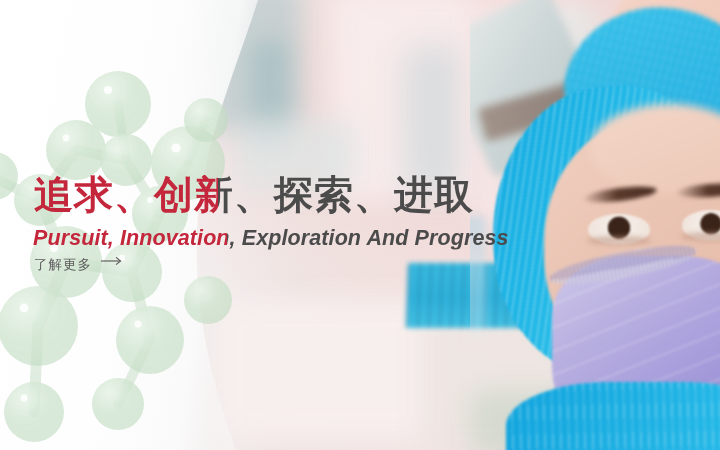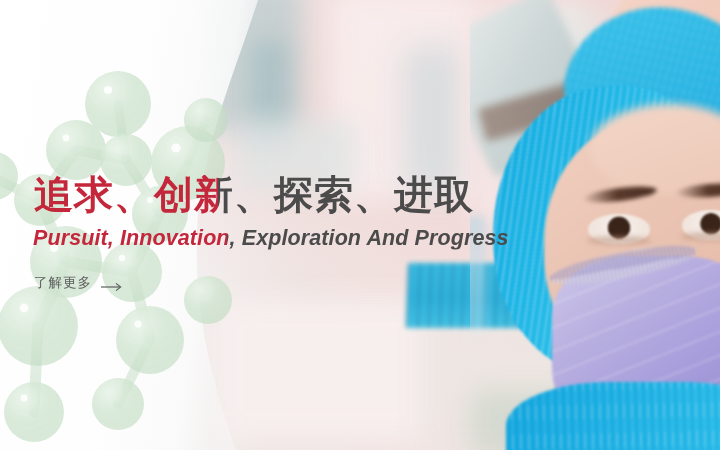--- a/index.html
+++ b/index.html
@@ -180,22 +180,22 @@
   
   .tone{position:absolute;left:0;top:0;white-space:nowrap;}
   .tone-red{color:#c4273b;}
   .tone-gray{color:#4b4b4b;}
   .clip-head-red{clip-path:inset(0 calc(100% - 184px) 0 0);}
   .clip-head-gray{clip-path:inset(0 0 0 184px);}
   .clip-sub-red{clip-path:inset(0 calc(100% - 194px) 0 0);}
   .clip-sub-gray{clip-path:inset(0 0 0 194px);}
 
   .cta{
-    position:absolute;left:34px;top:274px;
-    display:flex;align-items:flex-end;gap:9px;
+    position:absolute;left:34px;top:256px;
+    display:flex;align-items:flex-start;gap:9px;
     color:#5d5d5d;font-size:13.5px;letter-spacing:1px;
     cursor:pointer;
   }
   .cta-arrow{display:block;}
 </style>
 </head>
 <body>
 
 <div class="hero">
 

